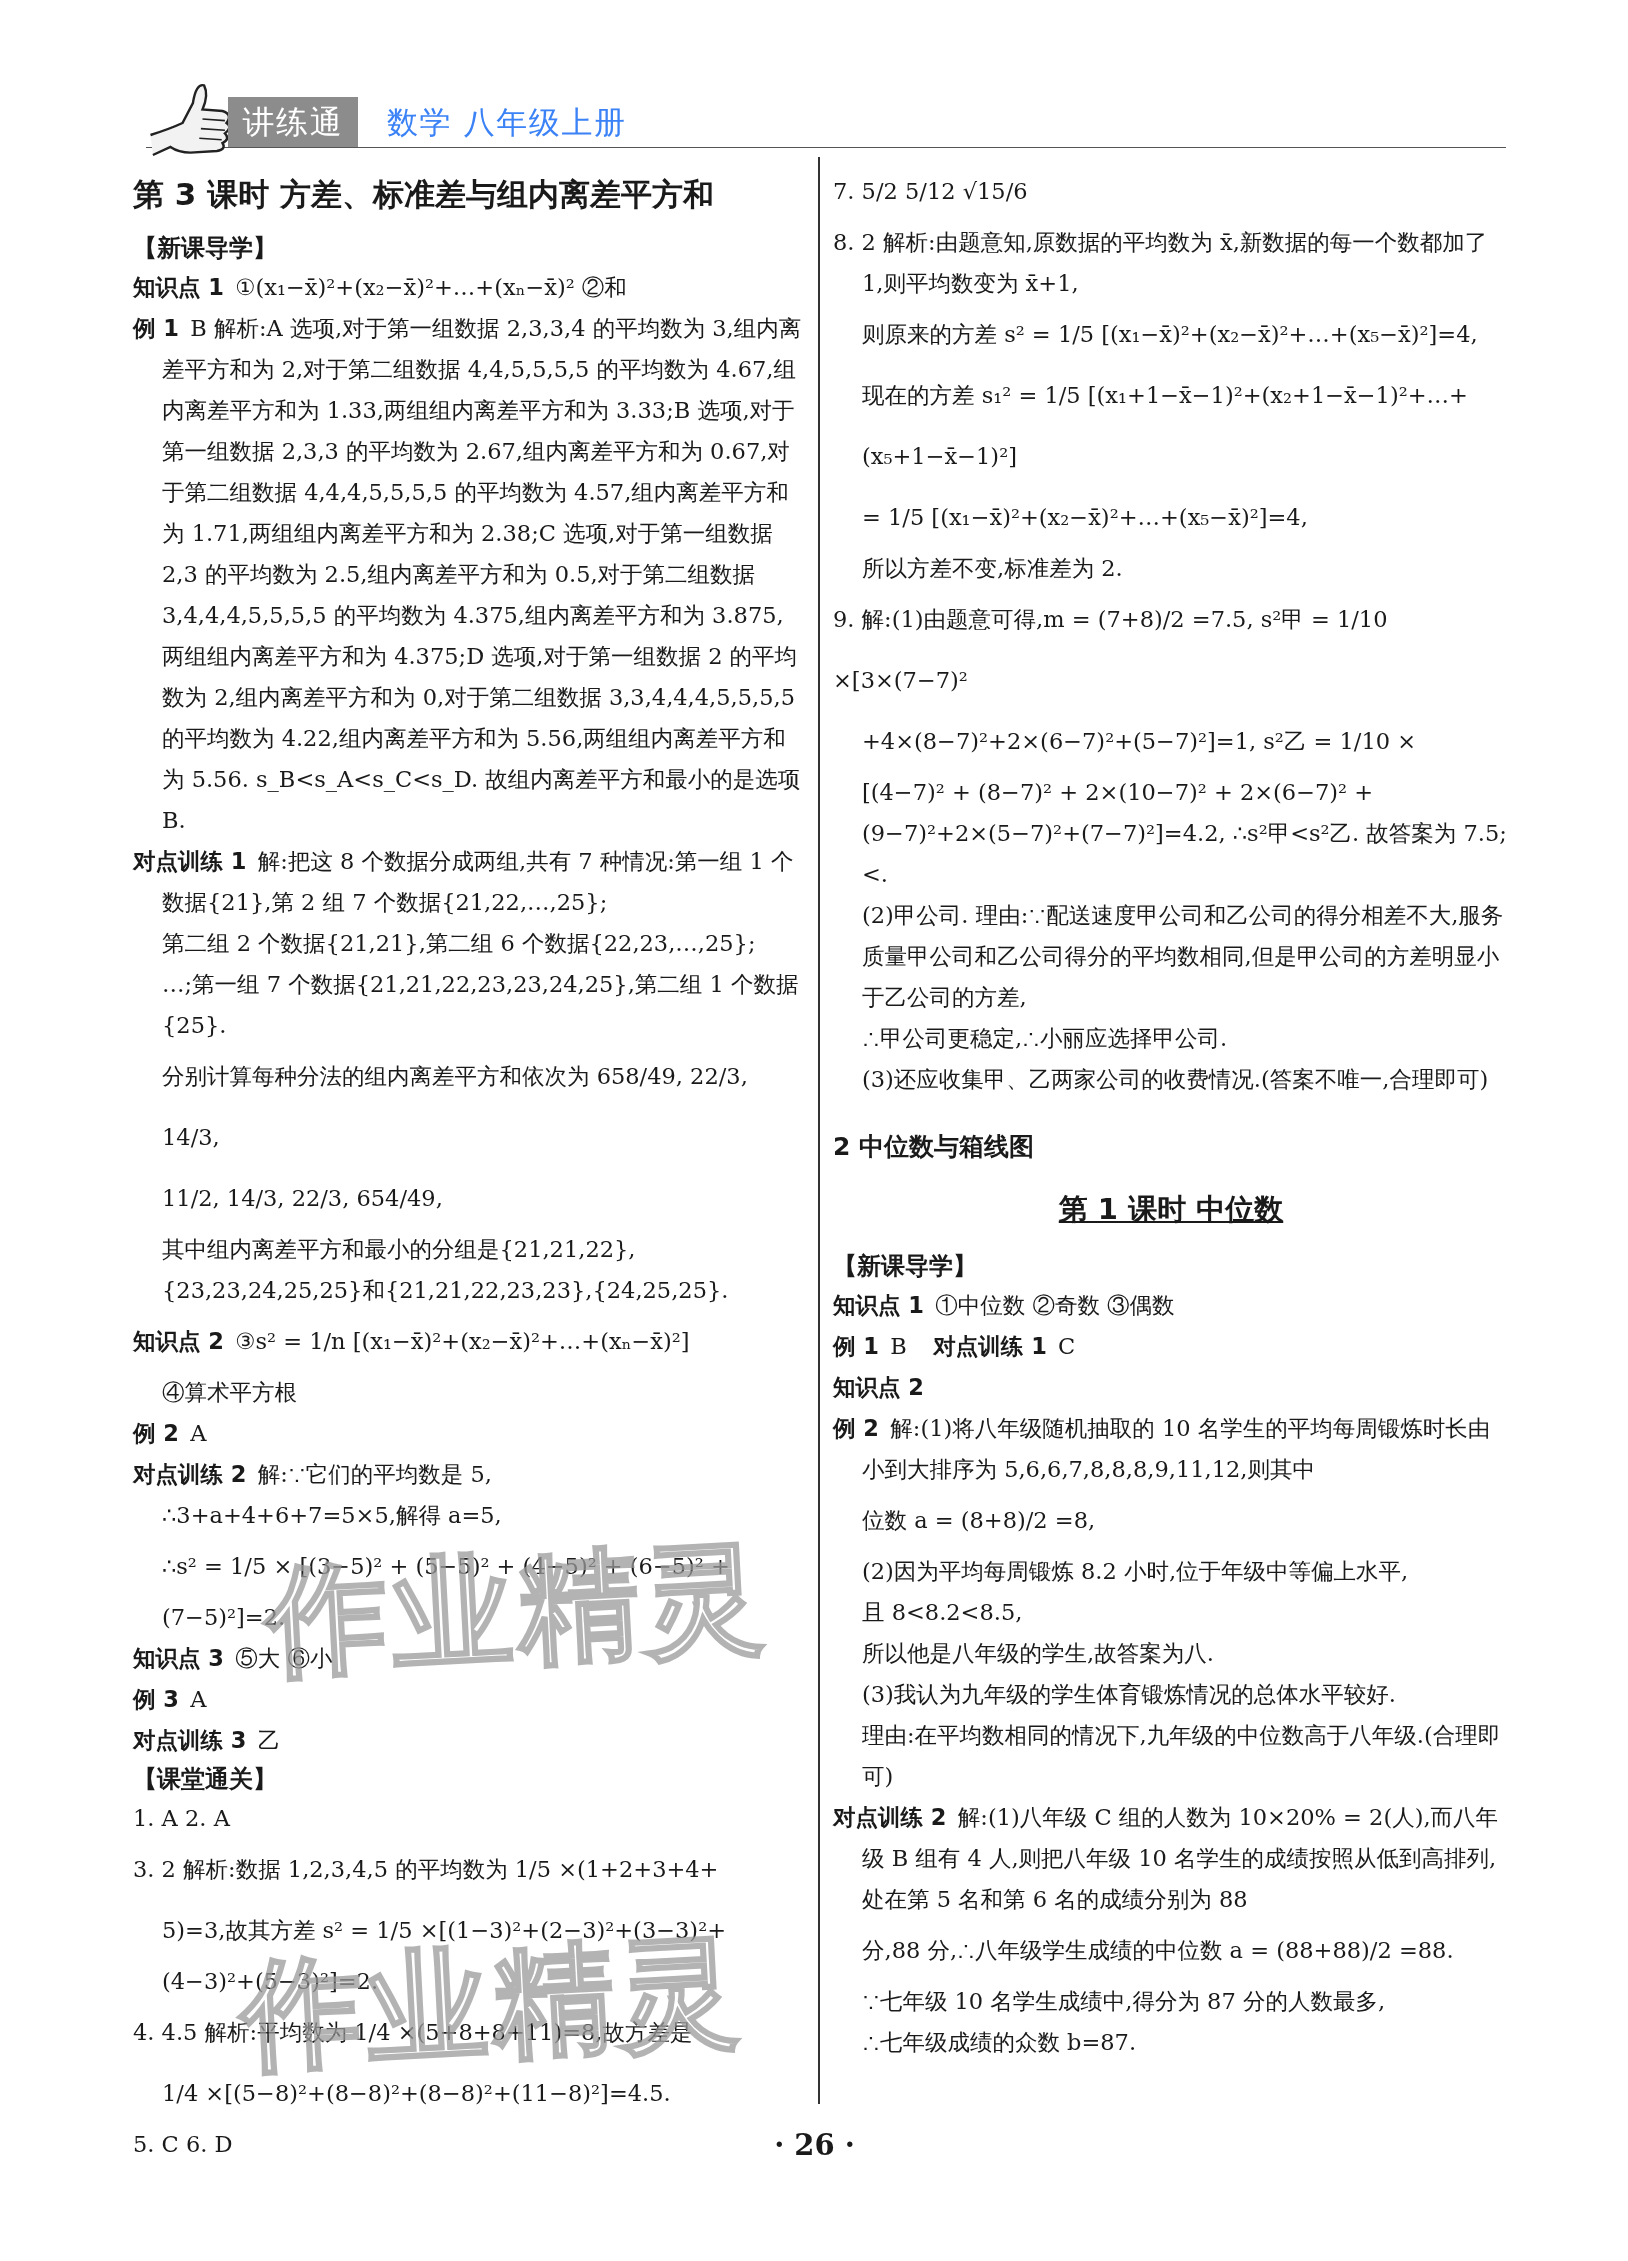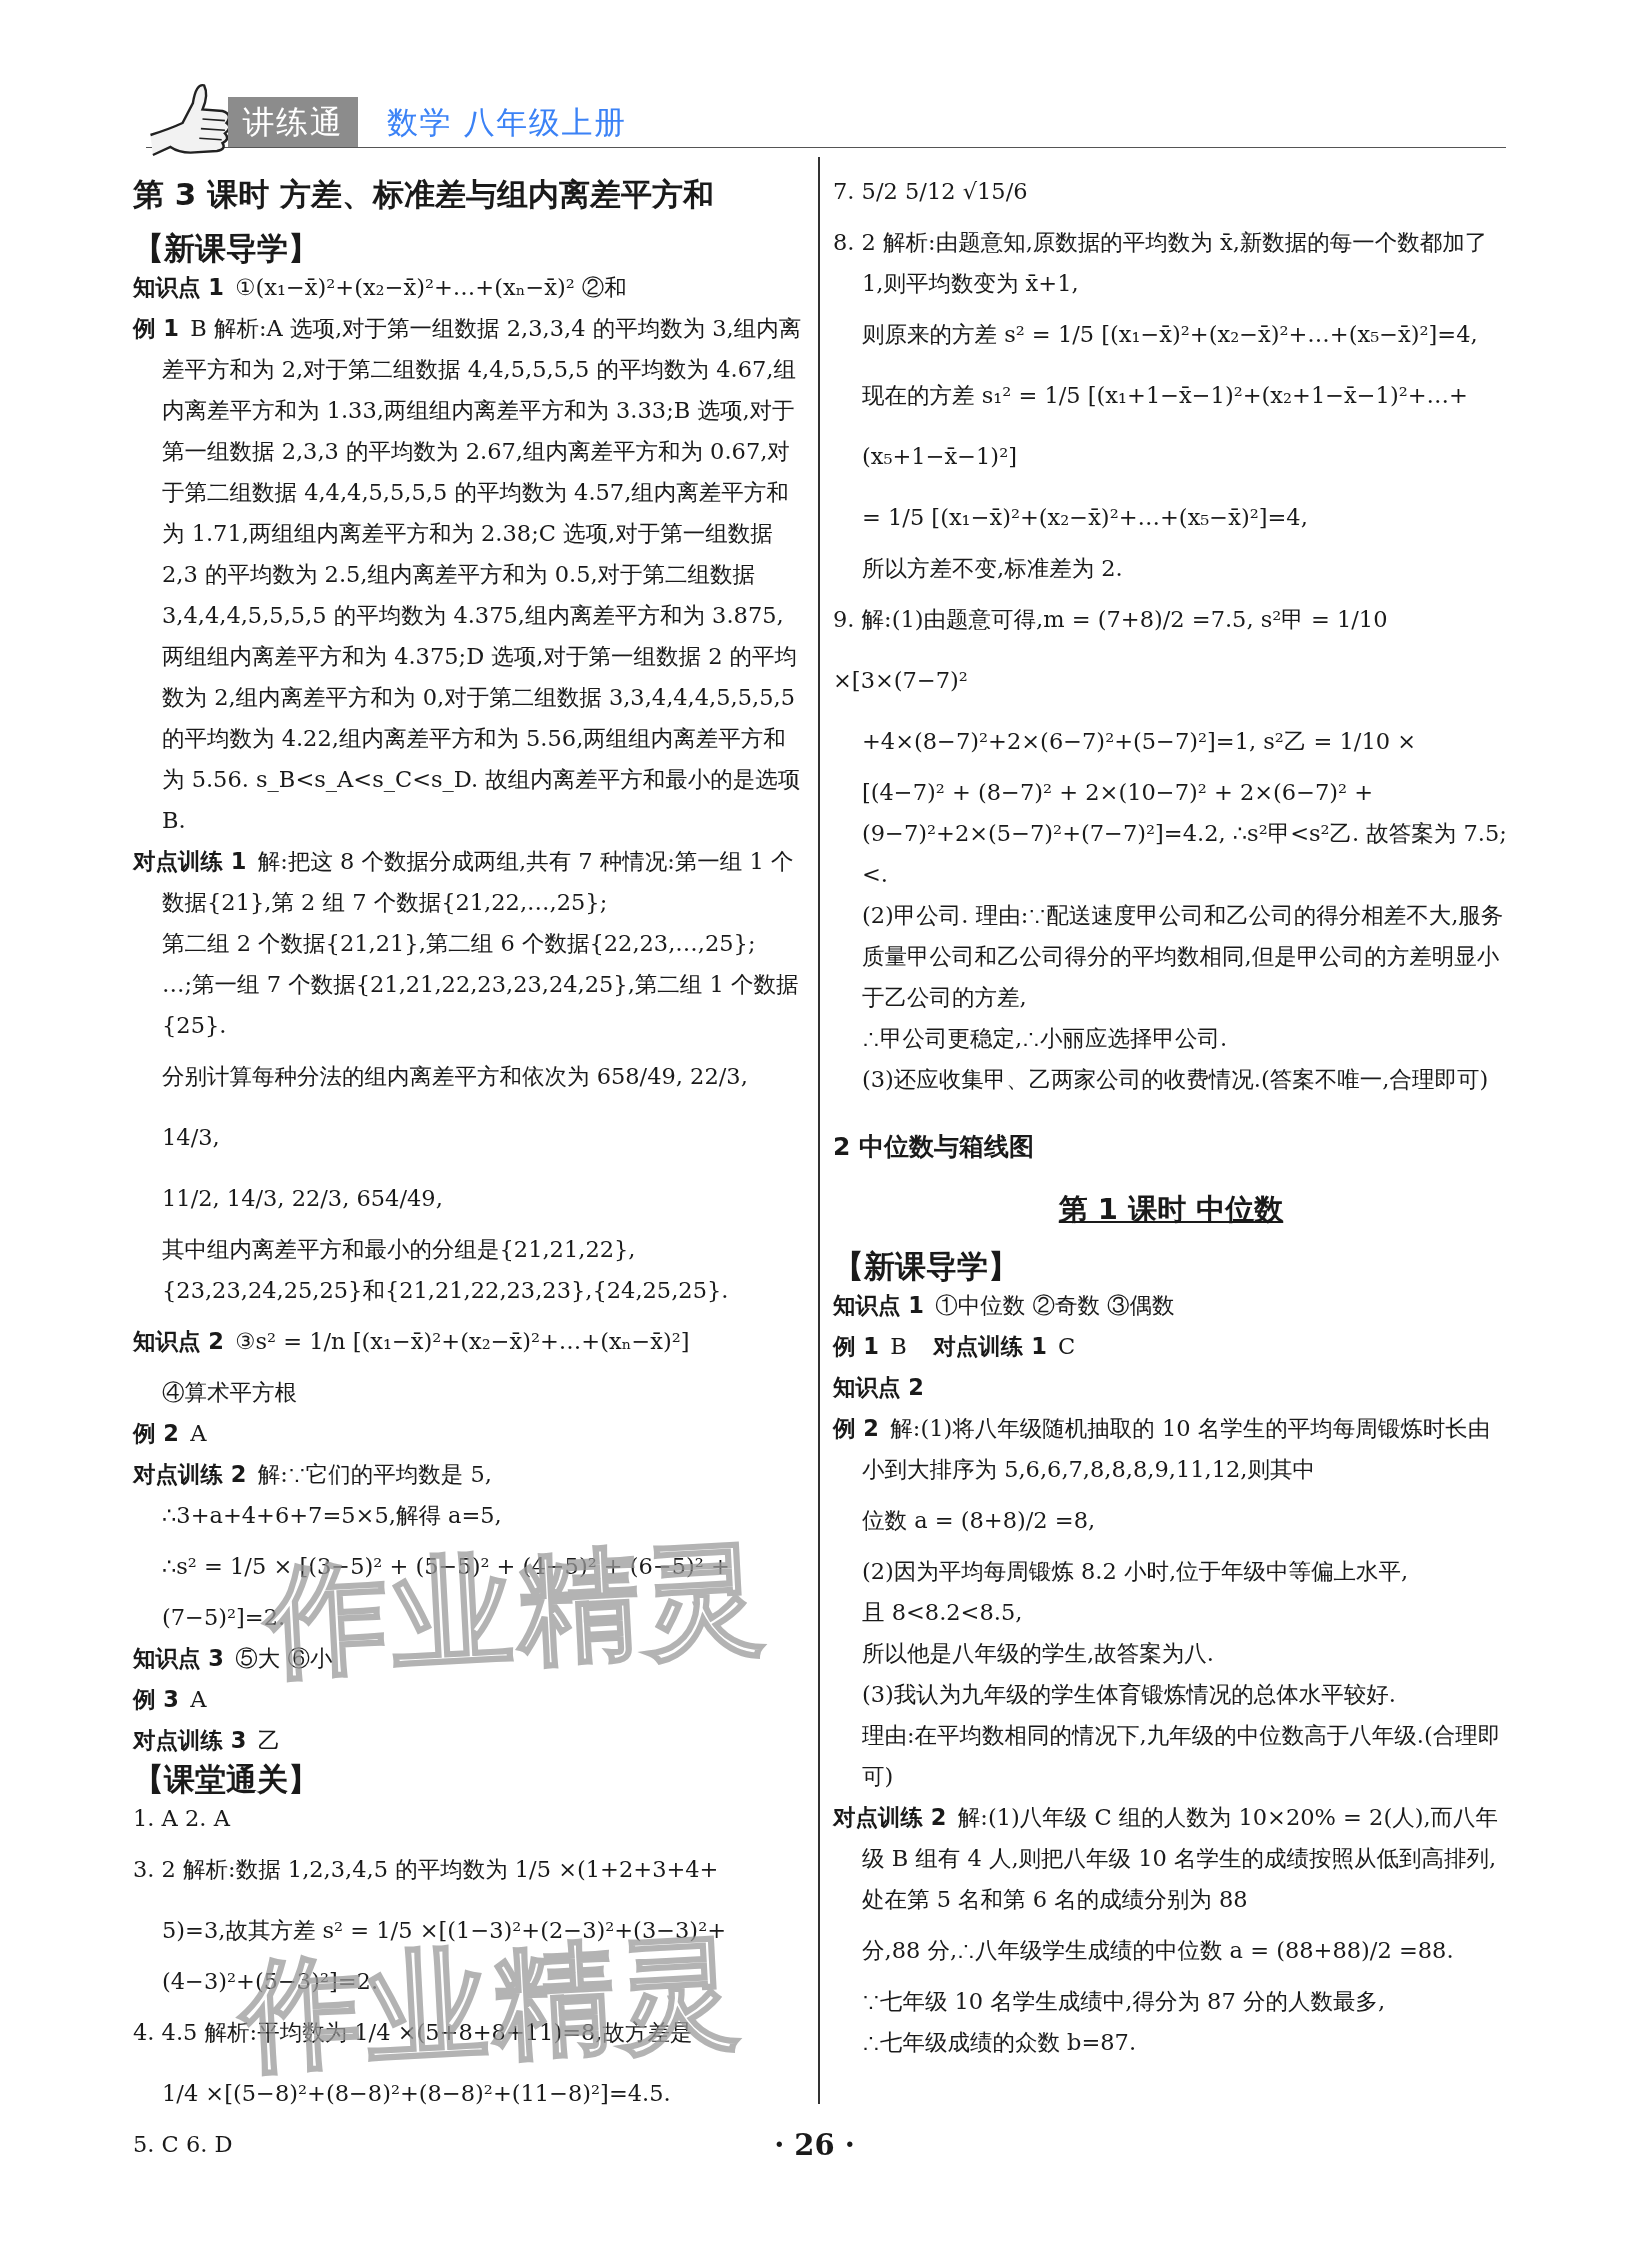--- a/index.html
+++ b/index.html
@@ -16,21 +16,21 @@
 
   
   .col { position: absolute; top: 161px; font-size: 22.5px; line-height: 41px; }
   .col-left { left: 133px; width: 672px; }
   .col-right { left: 833px; width: 676px; }
   .divider { position: absolute; left: 818px; top: 157px; width: 1.6px; height: 1947px; background: #333; }
 
   .lesson-title { font-family: "DejaVu Sans", sans-serif; font-weight: bold; font-size: 31px; margin: 11.3px 0 13px; line-height: 45px; }
   .section-title { font-family: "DejaVu Sans", sans-serif; font-weight: bold; font-size: 25px; text-align: left; margin: 22.5px 0 16px; line-height: 48px; }
   .sub-lesson { font-family: "DejaVu Sans", sans-serif; font-weight: bold; font-size: 29px; text-align: center; margin: 4.8px 0 16px; line-height: 45px; text-decoration: underline; }
-  .bracket-head { font-family: "DejaVu Sans", sans-serif; font-weight: bold; font-size: 31px; line-height: 37px; }
+  .bracket-head { font-family: "DejaVu Sans", sans-serif; font-weight: bold; font-size: 24px; line-height: 37px; }
   .item { margin: 0; }
   .item .lbl { font-family: "DejaVu Sans", sans-serif; font-weight: bold; margin-right: 11.3px; }
   .indent { padding-left: 29px; }
   .hang { padding-left: 29px; text-indent: -29px; }
   .math { font-family: "DejaVu Serif", serif; font-style: normal; }
   .tall { line-height: 61px; }
 
   .page-num { position: absolute; left: 0; width: 1629px; top: 2128px; text-align: center; font-weight: bold;
               font-family: "DejaVu Serif", serif; font-size: 29px; }
 

